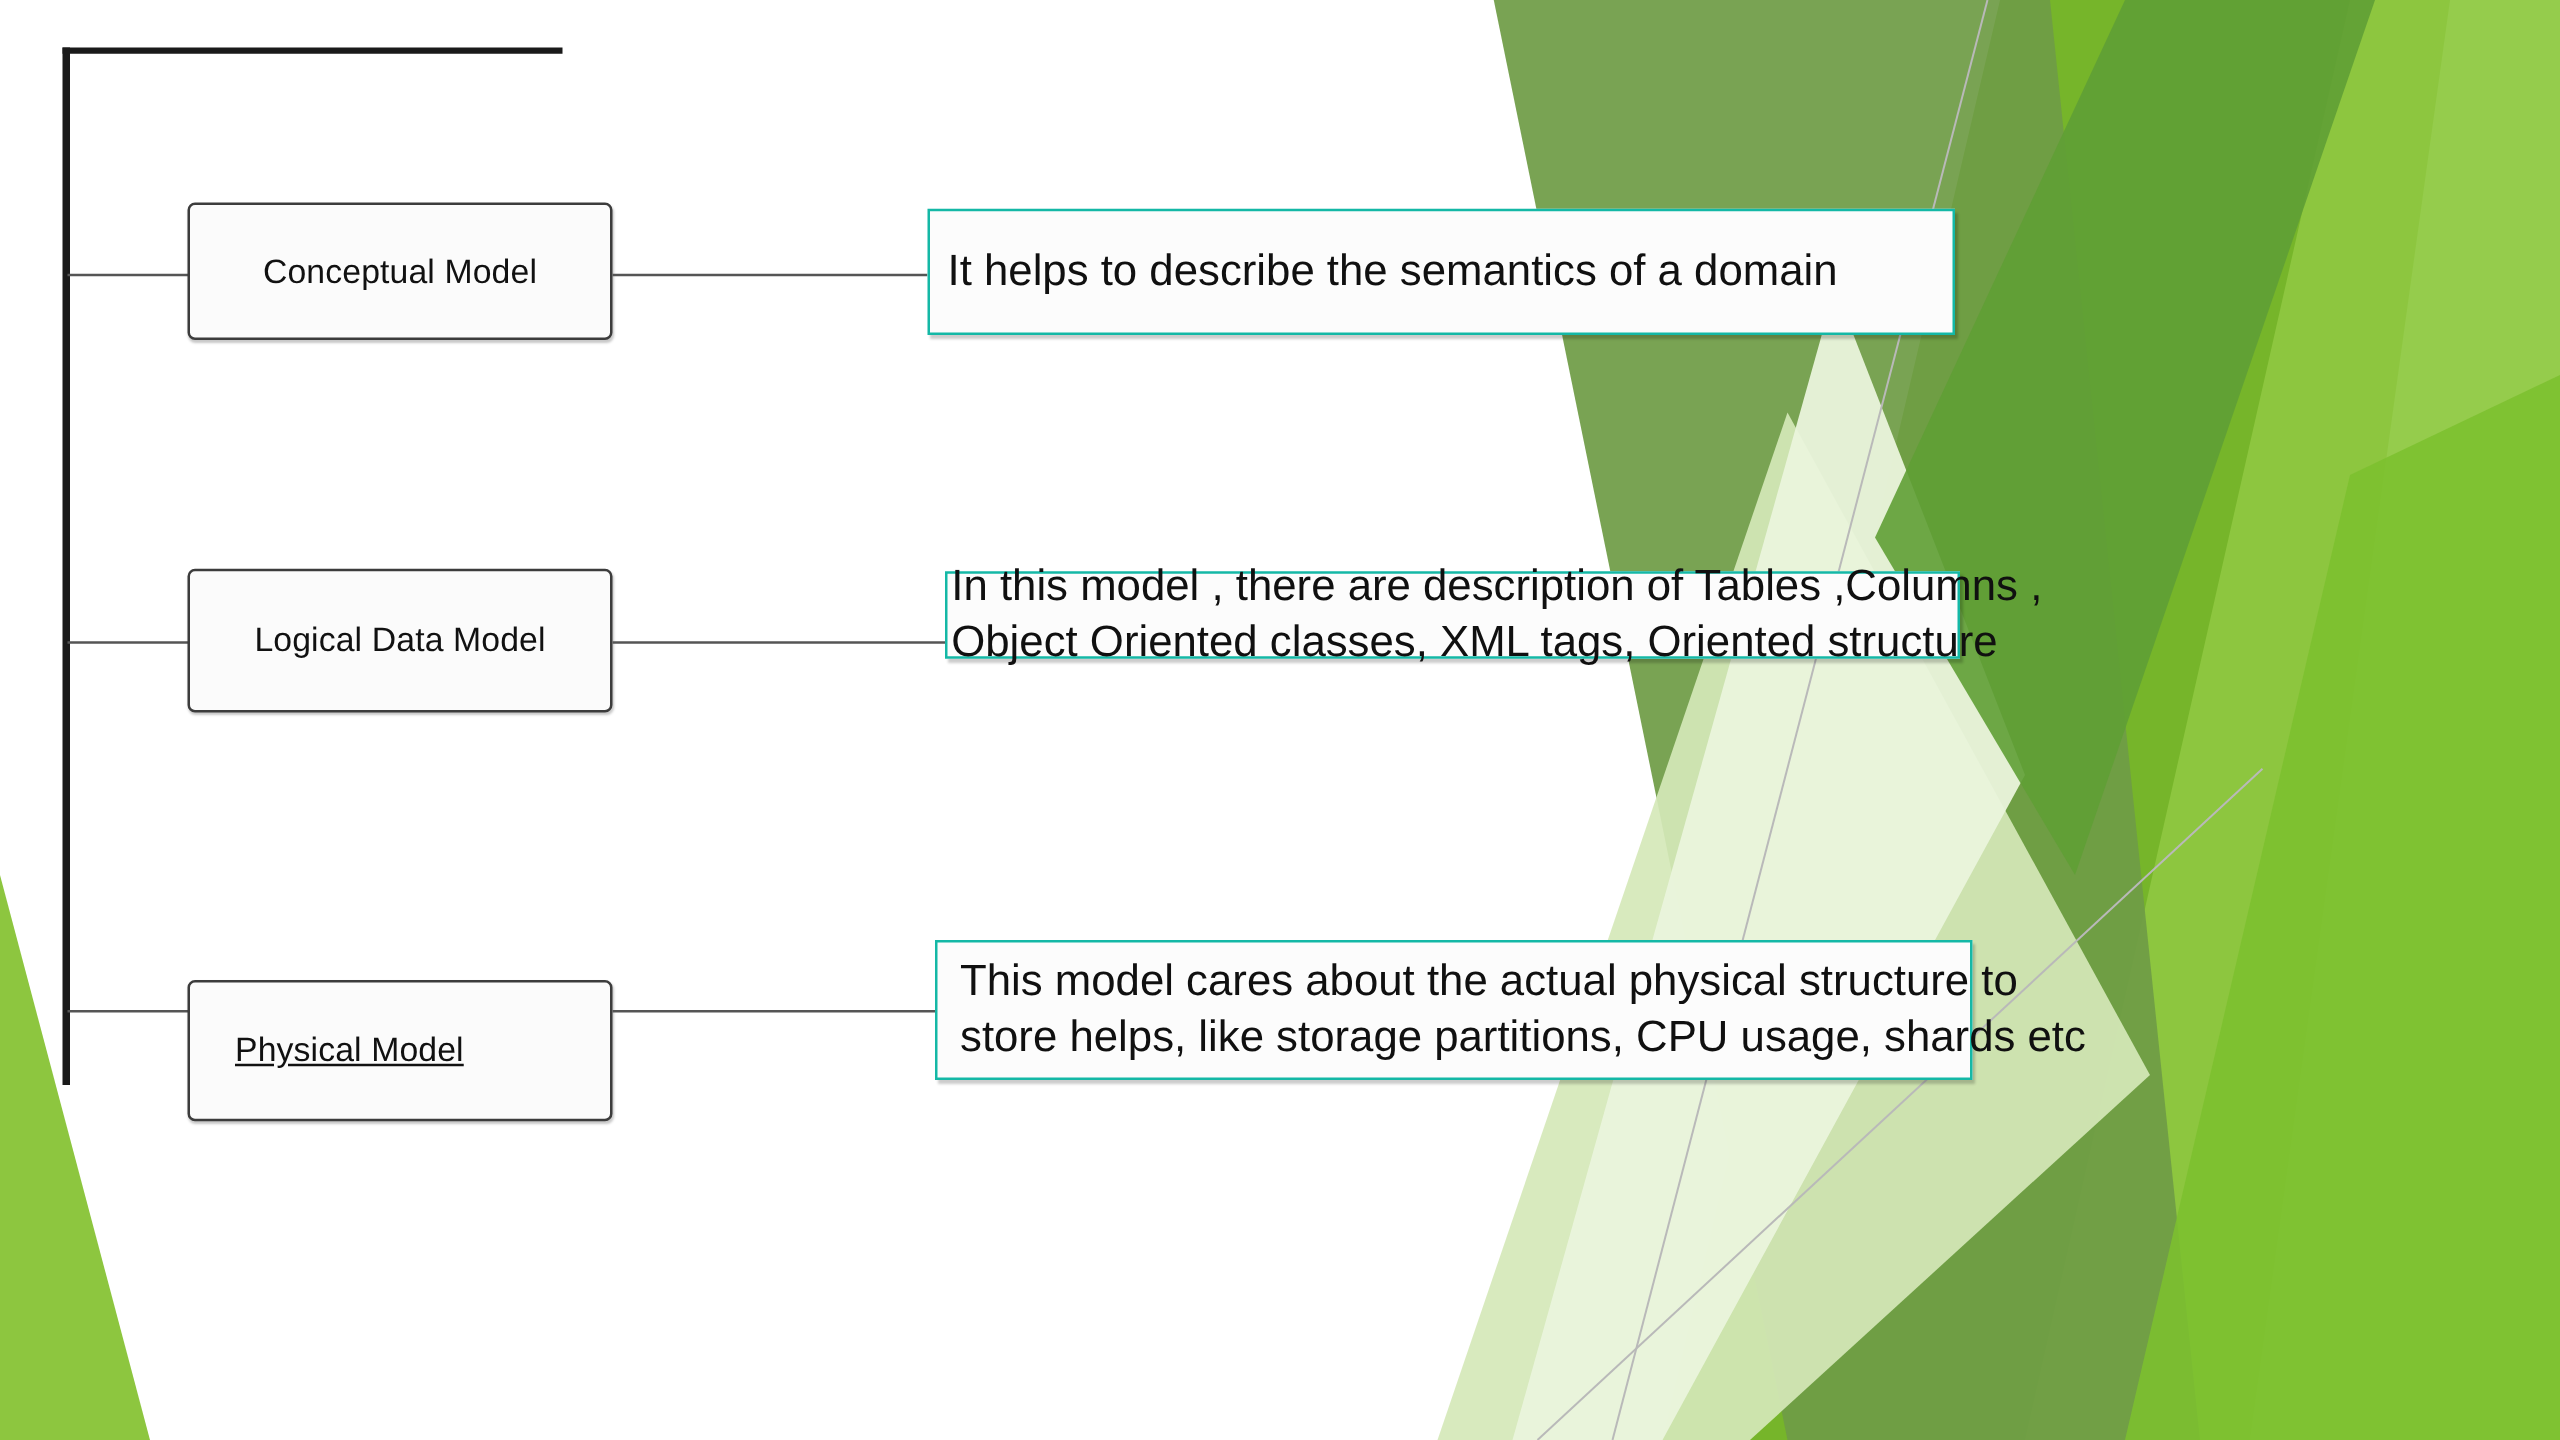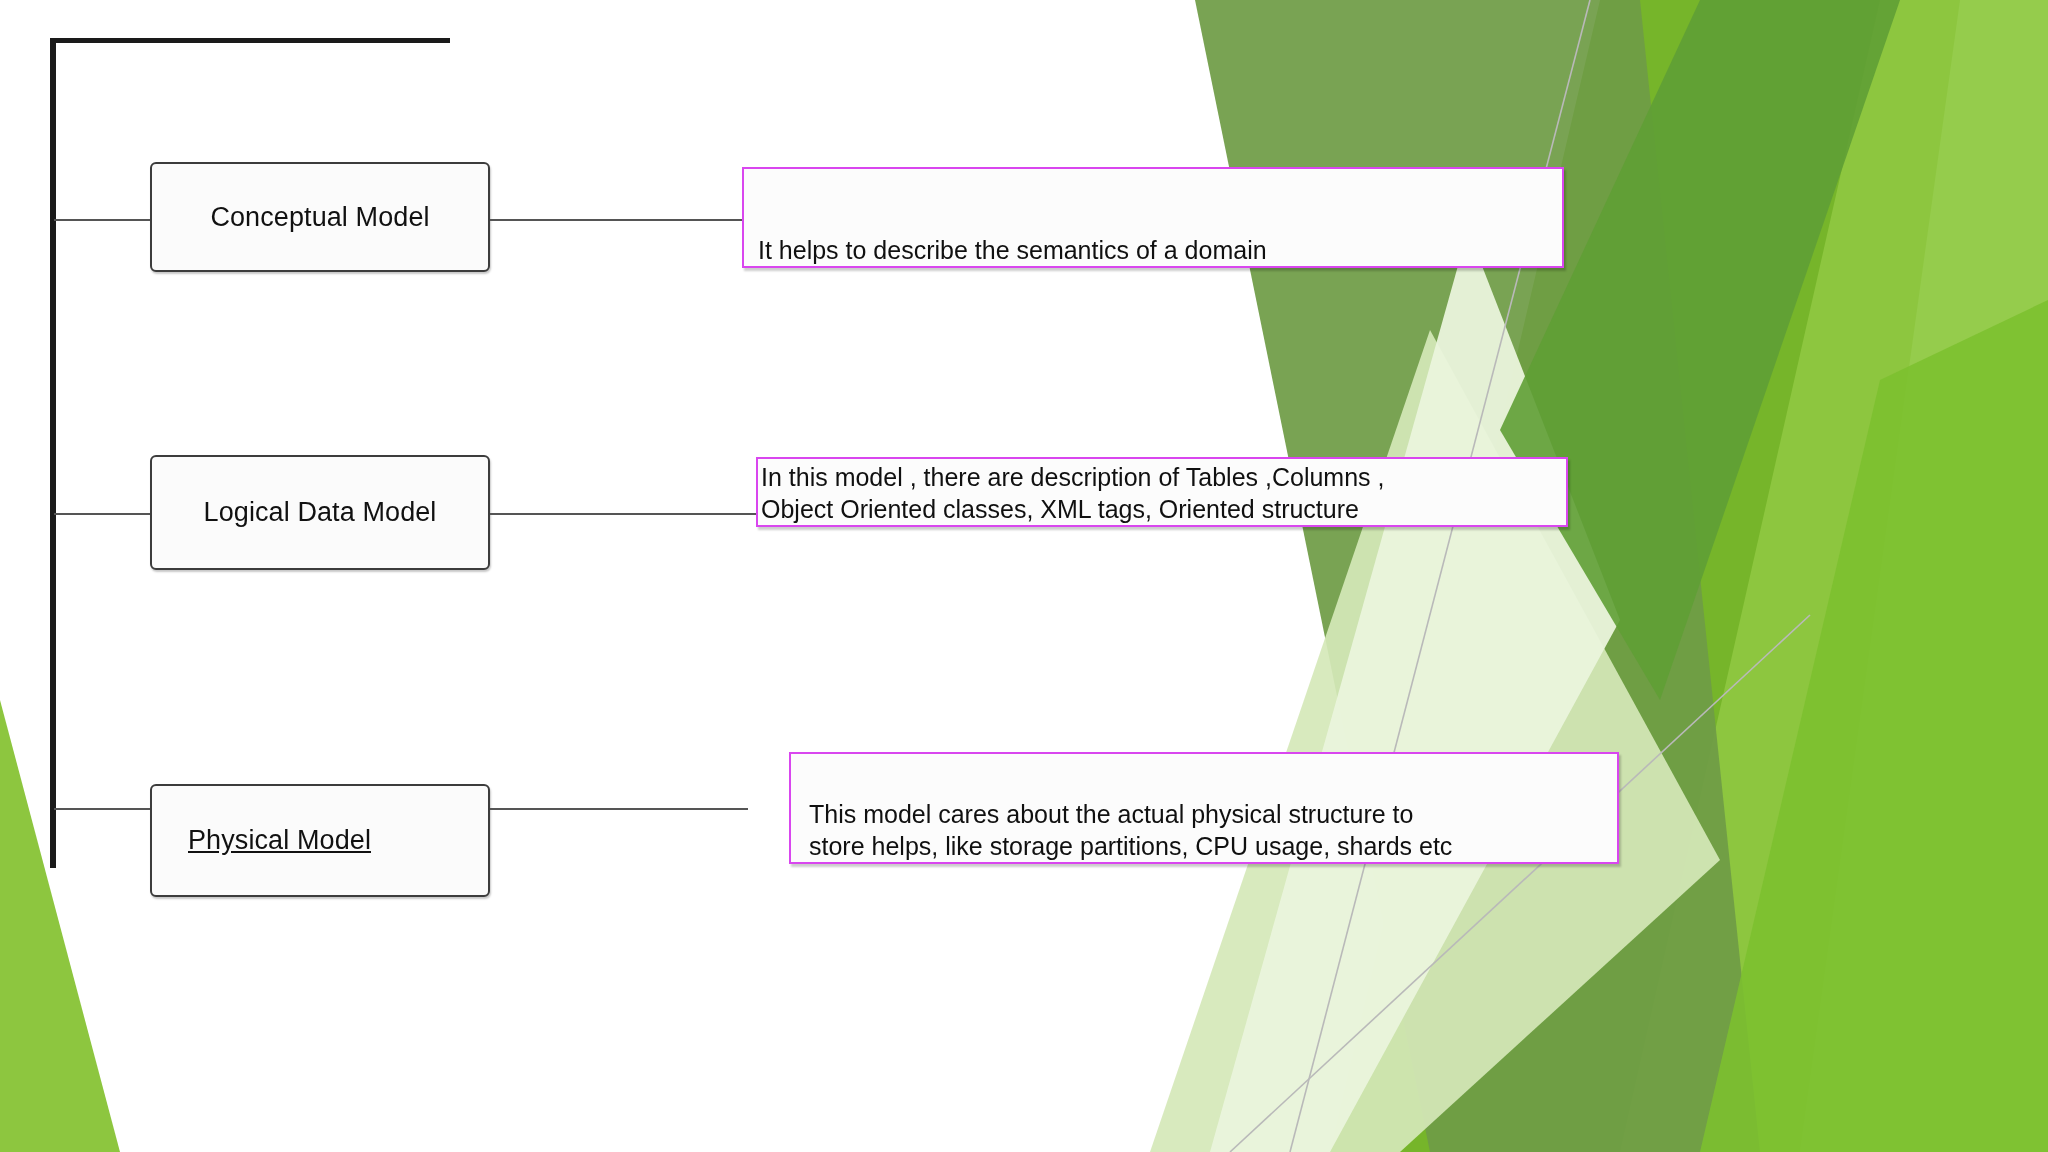--- a/index.html
+++ b/index.html
@@ -78,33 +78,33 @@
     white-space: nowrap;
   }
   .node.center { justify-content: center; }
   .node.leftal { justify-content: flex-start; padding-left: 36px; }
 
   
   .desc {
     position: absolute;
     box-sizing: border-box;
     background: #fcfcfc;
-    border: 2px solid #d946ef;
+    border: 2px solid #14b8a6;
     box-shadow: 2px 3px 2px rgba(0,0,0,0.20);
     display: flex;
     flex-direction: column;
-    justify-content: flex-end;
-    font-size: 25px;
+    justify-content: center;
+    font-size: 35px;
     line-height: 1.28;
     color: #101010;
   }
   .desc .line { white-space: nowrap; }
   .desc.pad-sm { padding-left: 14px; }
   .desc.pad-xs { padding-left: 3px; }
-  .desc.pad-md { padding-left: 18px; margin-left: 41px; }
+  .desc.pad-md { padding-left: 18px; }
 </style>
 </head>
 <body>
 
 <div id="slide">
 
   <svg class="decor" viewBox="0 0 2048 1152" preserveAspectRatio="none" aria-hidden="true">
 
     <polygon points="0,700 120,1152 0,1152" fill="#8dc63f"></polygon>
 

